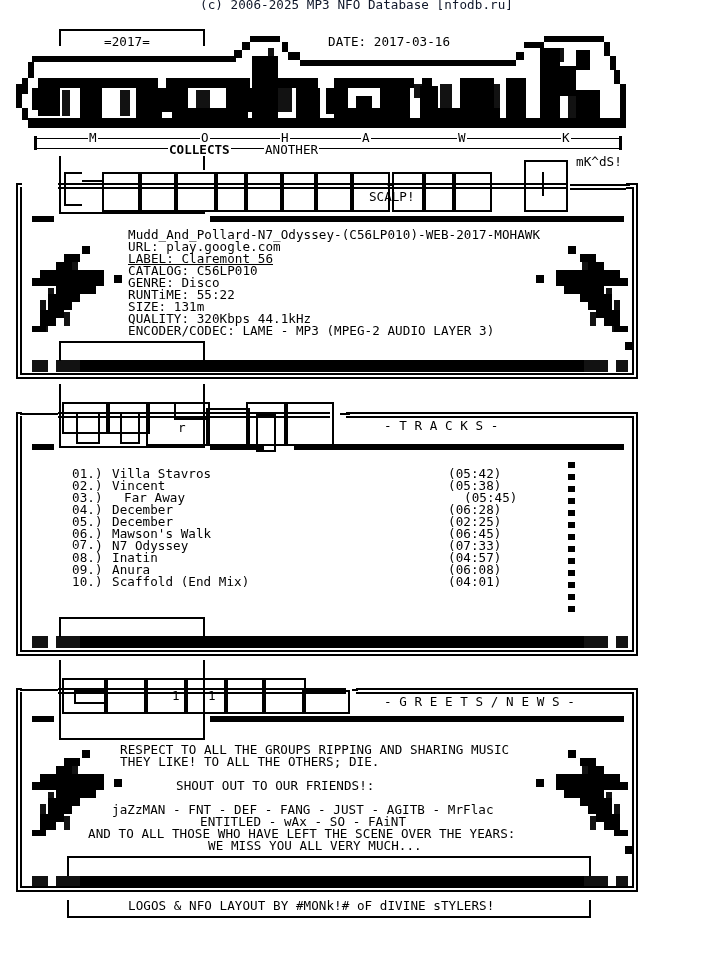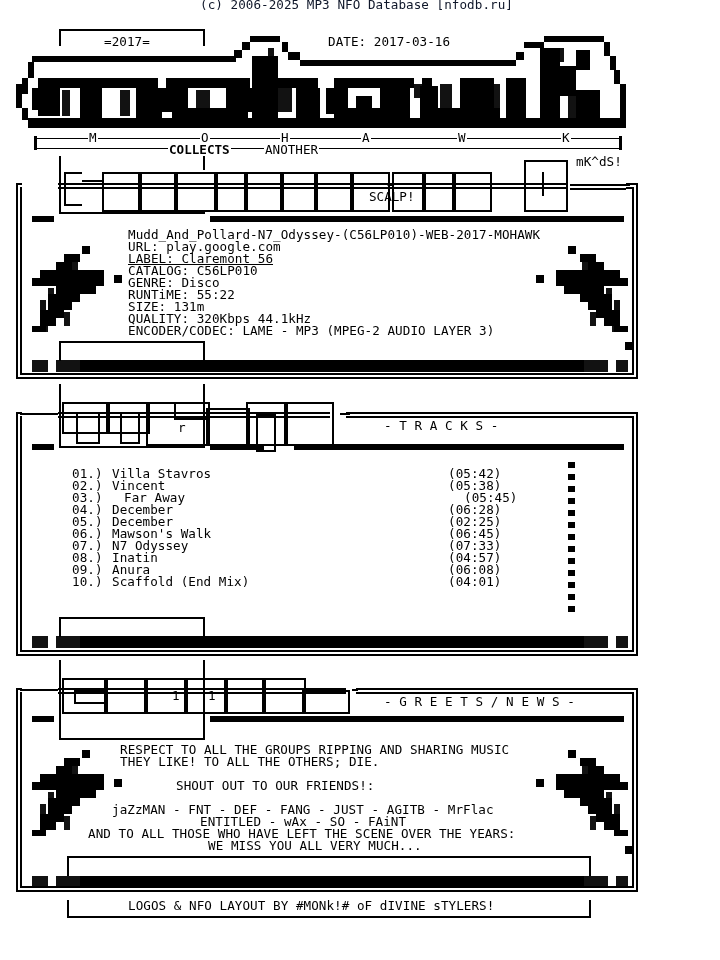--- a/index.html
+++ b/index.html
@@ -262,21 +262,21 @@
       <span class="t" style="left:0; top:0;">05.)</span>
       <span class="t" style="left:40px; top:0;">December</span>
       <span class="t" style="left:376px; top:0;">(02:25)</span>
     </div>
     <div style="position:absolute; left:72px; top:528px; width:440px; height:12px;">
       <span class="t" style="left:0; top:0;">06.)</span>
       <span class="t" style="left:40px; top:0;">Mawson's Walk</span>
       <span class="t" style="left:376px; top:0;">(06:45)</span>
     </div>
     <div style="position:absolute; left:72px; top:540px; width:440px; height:12px;">
-      <span class="t" style="left:0; top:0;">07.)</span>
+      <span class="t" style="left:0; top:0;font-family:Liberation Mono, monospace;">07.)</span>
       <span class="t" style="left:40px; top:0;">N7 Odyssey</span>
       <span class="t" style="left:376px; top:0;">(07:33)</span>
     </div>
     <div style="position:absolute; left:72px; top:552px; width:440px; height:12px;">
       <span class="t" style="left:0; top:0;">08.)</span>
       <span class="t" style="left:40px; top:0;">Inatin</span>
       <span class="t" style="left:376px; top:0;">(04:57)</span>
     </div>
     <div style="position:absolute; left:72px; top:564px; width:440px; height:12px;">
       <span class="t" style="left:0; top:0;">09.)</span>

